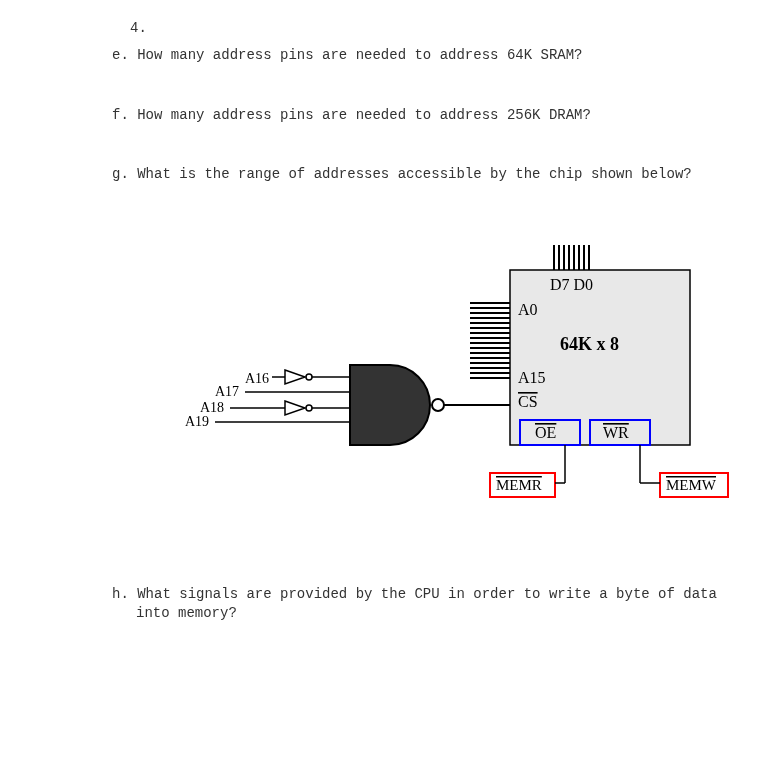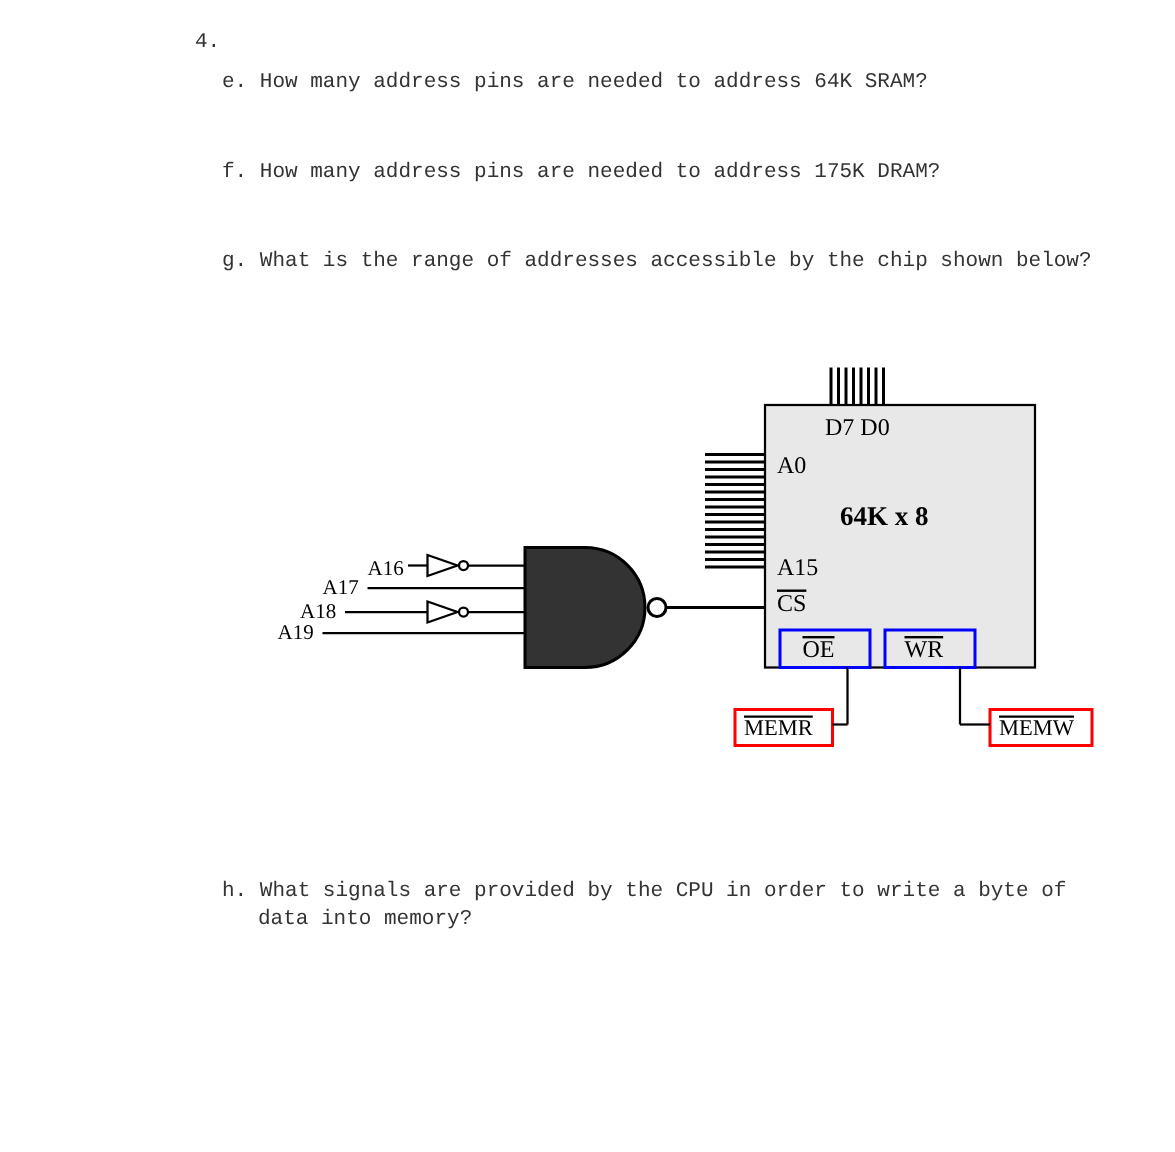--- a/index.html
+++ b/index.html
@@ -10,21 +10,21 @@
     margin: 0;
     padding: 20px 40px;
     width: 783px;
     box-sizing: border-box;
   }
   .question-num {
     margin-left: 90px;
     margin-bottom: 10px;
   }
   .sub-question {
-    margin-left: 108px;
+    margin-left: 72px;
     margin-bottom: 40px;
     text-indent: -24px;
     padding-left: 24px;
     line-height: 1.4;
   }
   .sub-question .letter {
     display: inline;
   }
   .diagram-container {
     margin-left: 100px;
@@ -40,21 +40,21 @@
 
 <div class="question-num">4.</div>
 
 <div class="sub-question">
   <span class="letter">e.</span>
   <span>How many address pins are needed to address 64K SRAM?</span>
 </div>
 
 <div class="sub-question">
   <span class="letter">f.</span>
-  <span>How many address pins are needed to address 175K DRAM?</span>
+  <span>How many address pins are needed to address 256K DRAM?</span>
 </div>
 
 <div class="sub-question">
   <span class="letter">g.</span>
   <span>What is the range of addresses accessible by the chip shown below?</span>
 </div>
 
 <div class="diagram-container">
 <svg width="600" height="320" viewBox="0 0 600 320">
 

